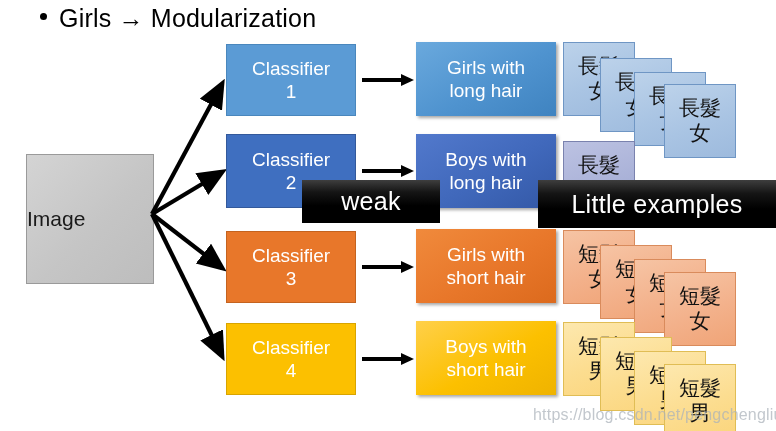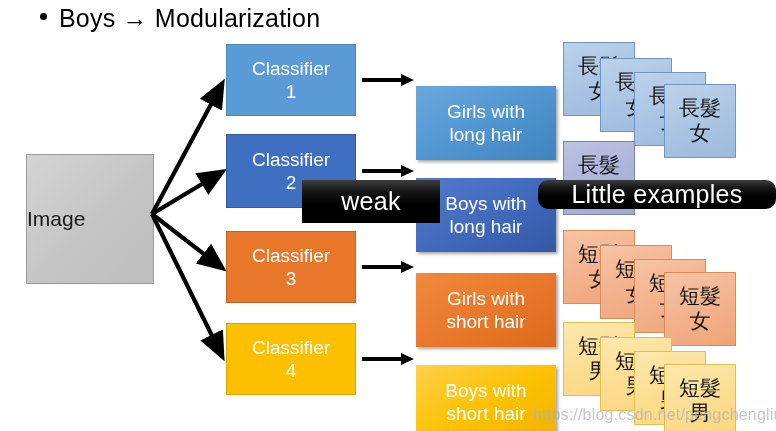--- a/index.html
+++ b/index.html
@@ -17,21 +17,21 @@
   .bullet-dot{display:inline-block;width:7px;height:7px;border-radius:50%;background:#000;vertical-align:middle;margin-right:12px;margin-bottom:4px;}
   .title-text{display:inline-block;vertical-align:middle;}
 
   
   .box{
     position:absolute;box-sizing:border-box;
     display:flex;align-items:center;justify-content:center;
     text-align:center;color:#ffffff;font-size:19px;line-height:23px;
     padding:0 4px;
   }
-  .box.shadow{box-shadow:2px 2px 3px rgba(0,0,0,.35);margin-top:44px;}
+  .box.shadow{box-shadow:2px 2px 3px rgba(0,0,0,.35);}
 
   
   .img-box{
     position:absolute;left:26px;top:154px;width:126px;height:128px;
     background:linear-gradient(135deg,#d4d4d4 0%,#c5c5c5 55%,#bdbdbd 100%);
     border:1px solid #9a9a9a;
     display:flex;align-items:center;justify-content:flex-start;
     font-size:21px;color:#1a1a1a;
   }
 
@@ -84,21 +84,21 @@
     font-size:16px;color:rgba(170,178,186,.72);
     letter-spacing:.2px;white-space:nowrap;
   }
 </style>
 </head>
 <body>
 
 <div id="stage">
 
   <div class="title-row">
-    <span class="bullet-dot"></span><span class="title-text">Boys → Modularization</span>
+    <span class="bullet-dot"></span><span class="title-text">Girls → Modularization</span>
   </div>
 
   <div class="img-box">
     <span>Image</span>
   </div>
 
   <svg width="776" height="431" style="position:absolute;left:0;top:0;overflow:visible;">
     <defs>
       <marker id="ah" markerWidth="7" markerHeight="7" refX="5.6" refY="3" orient="auto" markerUnits="strokeWidth">
         <path d="M0,0 L7,3 L0,6 z" fill="#000"></path>
@@ -229,19 +229,19 @@
     <span class="l2">男</span>
   </div>
   <div class="card card-yellow" style="left:664px;top:364px;">
     <span class="l1">短髮</span>
     <span class="l2">男</span>
   </div>
 
   <div class="callout" style="left:302px;top:180px;width:138px;height:43px;">
     <span>weak</span>
   </div>
-  <div class="callout" style="left:538px;top:180px;width:238px;height:29px;border-radius:10px;">
+  <div class="callout" style="left:538px;top:180px;width:238px;height:48px;">
     <span>Little examples</span>
   </div>
 
   <div class="watermark">https://blog.csdn.net/pengchengliu</div>
 
 </div>
 
 </body></html>

